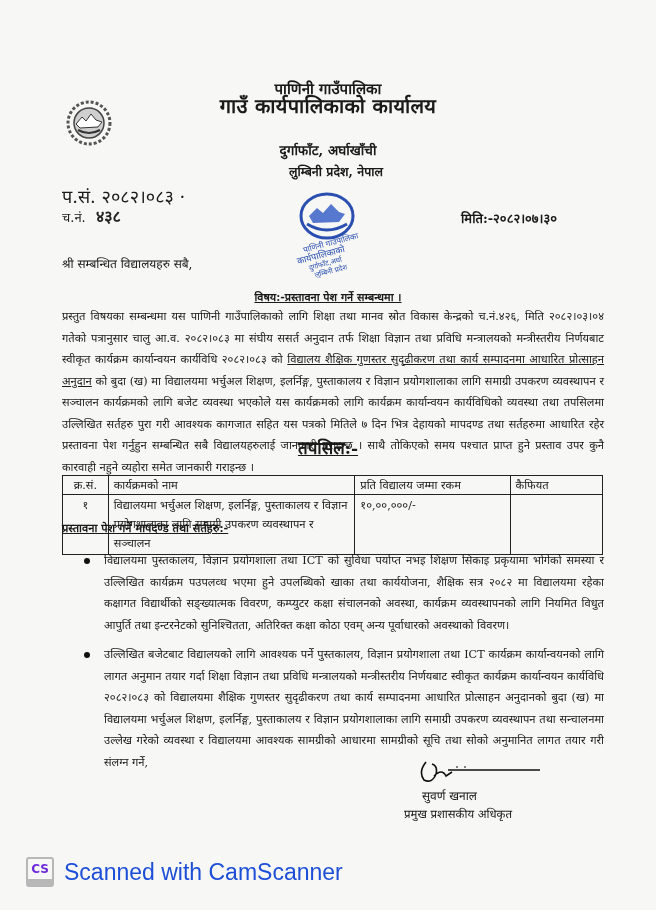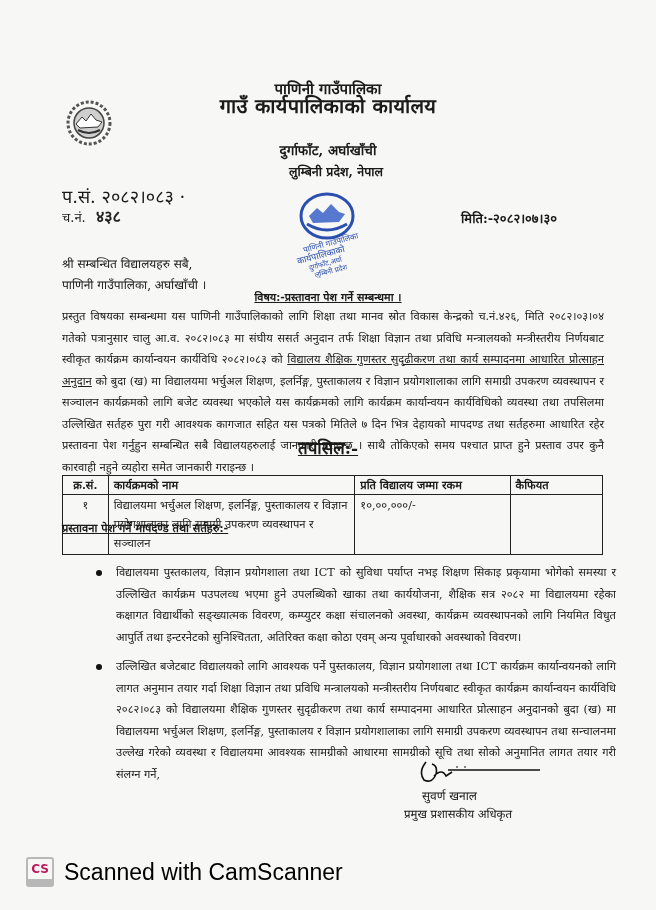--- a/index.html
+++ b/index.html
@@ -40,55 +40,55 @@
 
     .tapsil { top: 436px; font-size: 17px; font-weight: bold; text-decoration: underline; }
 
     table.prog {
       position: absolute; left: 62px; top: 475px; width: 541px;
       border-collapse: collapse; font-size: 11.2px;
     }
     table.prog th, table.prog td {
       border: 1.2px solid #222; padding: 1px 5px; vertical-align: top; font-weight: normal;
     }
-    table.prog th { font-weight: bold; text-align: left; height: 16px; margin-top: 7px; }
+    table.prog th { font-weight: normal; text-align: left; height: 16px; margin-top: 7px; }
     table.prog td { line-height: 19px; }
     .c-sn { width: 34px; text-align: center !important; }
     .c-name { width: 232px; }
     .c-amt { width: 142px; text-align: left; }
     .c-rem { width: 80px; }
 
     .criteria-title { left: 62px; top: 520px; font-size: 11.2px; font-weight: bold; text-decoration: underline; }
 
-    .bullets { left: 80px; top: 550px; width: 524px; margin: 12px; padding: 0; list-style: none; }
+    .bullets { left: 80px; top: 550px; width: 524px; margin: 0; padding: 0; list-style: none; }
     .bullets li {
       position: relative; padding-left: 24px;
       font-size: 11.2px; line-height: 21.5px; text-align: justify;
     }
     .bullets li + li { margin-top: 8px; }
     .bullet-dot {
       position: absolute; left: 4px; top: 8px; width: 6px; height: 6px;
       background: #111; border-radius: 50%;
     }
 
     .signature { left: 412px; top: 758px; width: 130px; height: 30px; }
     .signer-name { left: 422px; top: 787px; font-size: 12px; }
     .signer-title { left: 404px; top: 806px; font-size: 11.5px; }
 
     .watermark { left: 26px; top: 857px; display: flex; align-items: center; gap: 10px; }
     .cs-logo {
       width: 28px; height: 30px; border: 2px solid #b8b8b8; border-radius: 3px;
-      box-sizing: border-box; position: relative; color: #be185d;
+      box-sizing: border-box; position: relative; color: #6d28d9;
       font-family: "DejaVu Sans", sans-serif; font-weight: bold; font-size: 12px;
       text-align: center; line-height: 20px;
     }
     .cs-logo::after {
       content: ""; position: absolute; left: 0; right: 0; bottom: 0; height: 6px; background: #b8b8b8;
     }
-    .wm-text { font-family: "Liberation Sans", sans-serif; font-size: 23px; color: #000000; }
+    .wm-text { font-family: "Liberation Sans", sans-serif; font-size: 23px; color: #1d4ed8; }
   </style>
 </head>
 <body>
 
 <div class="page">
 
   <svg class="abs emblem" viewBox="0 0 46 46">
     <circle cx="23" cy="23" r="21" fill="none" stroke="#555" stroke-width="3" stroke-dasharray="3 2"></circle>
     <circle cx="23" cy="23" r="15" fill="#cfcfcf" stroke="#444" stroke-width="1.5"></circle>
     <path d="M10 24 L16 17 L20 21 L25 14 L30 20 L36 22 L32 27 L14 28 Z" fill="#fff" stroke="#333" stroke-width="1"></path>
@@ -112,21 +112,20 @@
     <path d="M26 30 L34 22 L40 27 L48 18 L56 26 L62 28 L56 36 L30 37 Z" fill="#3a62c8" opacity="0.85"></path>
     <path d="M24 38 Q44 50 64 38" fill="none" stroke="#2a4fb0" stroke-width="3"></path>
     <text x="20" y="60" font-size="8" fill="#2a4fb0" transform="rotate(-15 46 60)" font-family="DejaVu Sans, sans-serif">पाणिनी गाउँपालिका</text>
     <text x="14" y="70" font-size="9" fill="#2a4fb0" transform="rotate(-15 46 70)" font-family="DejaVu Sans, sans-serif">कार्यपालिकाको</text>
     <text x="26" y="79" font-size="7" fill="#2a4fb0" transform="rotate(-15 46 79)" font-family="DejaVu Sans, sans-serif">दुर्गाफाँट,अर्घा</text>
     <text x="32" y="88" font-size="7" fill="#2a4fb0" transform="rotate(-15 46 88)" font-family="DejaVu Sans, sans-serif">लुम्बिनी प्रदेश</text>
   </svg>
 
   <div class="abs recipient">
     <div>श्री सम्बन्धित विद्यालयहरु सबै,</div>
-    <div>पाणिनी गाउँपालिका, अर्घाखाँची ।</div>
   </div>
 
   <div class="abs center-x subject">विषय:-प्रस्तावना पेश गर्ने सम्बन्धमा ।</div>
 
   <div class="abs body-para"><span>प्रस्तुत विषयका सम्बन्धमा यस पाणिनी गाउँपालिकाको लागि शिक्षा तथा मानव स्रोत विकास केन्द्रको च.नं.४२६, मिति २०८२।०३।०४ गतेको पत्रानुसार चालु आ.व. २०८२।०८३ मा संघीय ससर्त अनुदान तर्फ शिक्षा विज्ञान तथा प्रविधि मन्त्रालयको मन्त्रीस्तरीय निर्णयबाट स्वीकृत कार्यक्रम कार्यान्वयन कार्यविधि २०८२।०८३ को </span><span class="u">विद्यालय शैक्षिक गुणस्तर सुदृढीकरण तथा कार्य सम्पादनमा आधारित प्रोत्साहन अनुदान</span><span> को बुदा (ख) मा विद्यालयमा भर्चुअल शिक्षण, इलर्निङ्ग, पुस्ताकालय र विज्ञान प्रयोगशालाका लागि समाग्री उपकरण व्यवस्थापन र सञ्चालन कार्यक्रमको लागि बजेट व्यवस्था भएकोले यस कार्यक्रमको लागि कार्यक्रम कार्यान्वयन कार्यविधिको व्यवस्था तथा तपसिलमा उल्लिखित सर्तहरु पुरा गरी आवश्यक कागजात सहित यस पत्रको मितिले ७ दिन भित्र  देहायको मापदण्ड तथा सर्तहरुमा आधारित रहेर प्रस्तावना पेश गर्नुहुन सम्बन्धित सबै विद्यालयहरुलाई जानकारी गराइन्छ । साथै तोकिएको समय पश्चात प्राप्त हुने प्रस्ताव उपर कुनै कारवाही नहुने व्यहोरा समेत जानकारी गराइन्छ ।</span></div>
 
   <div class="abs center-x tapsil">तपसिल:-</div>
 
   <table class="prog">
     <thead>

